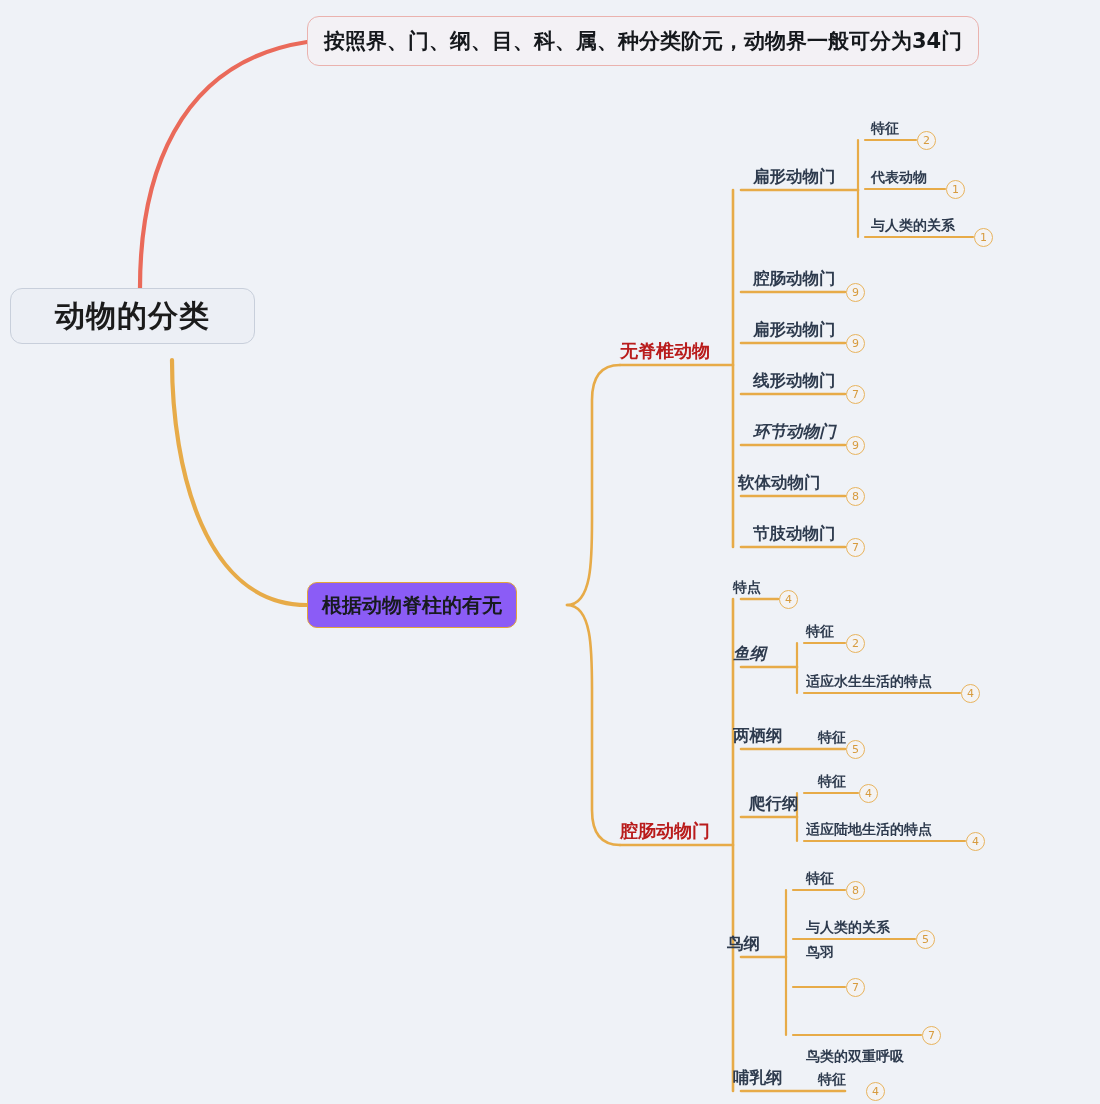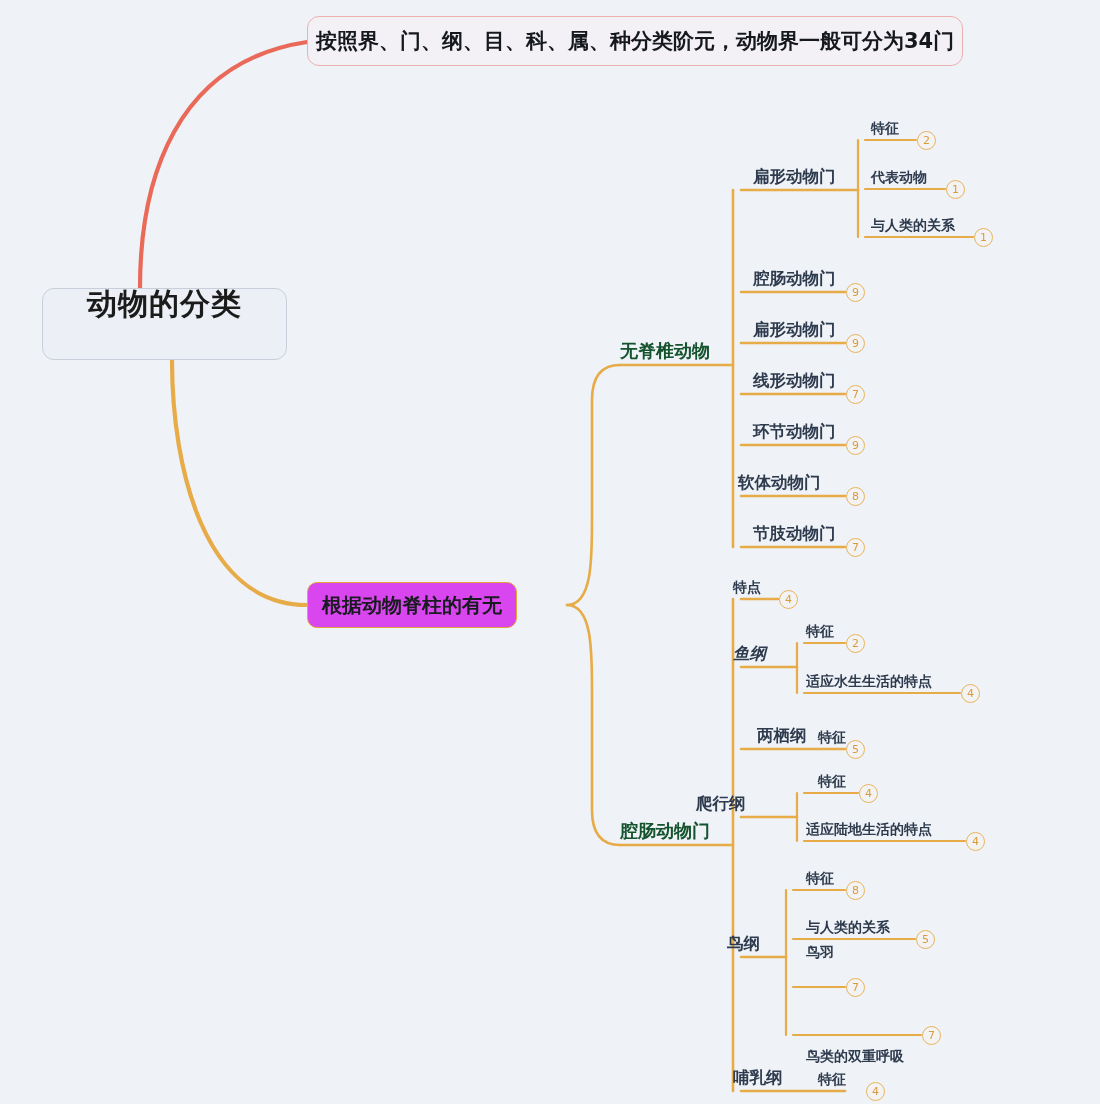--- a/index.html
+++ b/index.html
@@ -33,65 +33,64 @@
     position: absolute;
     white-space: nowrap;
     line-height: 1;
   }
 
   
   .root-node {
     left: 10px;
     top: 288px;
     width: 245px;
-    height: 72px;
+    height: 56px;
     box-sizing: border-box;
     border: 1.6px solid #c8cfdb;
     border-radius: 12px;
     background: #eceff5;
     display: flex;
-    align-items: flex-start;
+    align-items: center;
     justify-content: center;
-    margin-left: 32px;
   }
   .root-label {
     font-size: 30px;
     font-weight: bold;
     color: #1b1b1b;
     letter-spacing: 1px;
   }
 
   
   .banner-node {
     left: 307px;
     top: 16px;
     height: 50px;
     box-sizing: border-box;
     border: 1.5px solid #eab2ae;
     border-radius: 12px;
     background: #f3f1f5;
     display: flex;
     align-items: center;
-    padding: 0 8px;
+    padding: 0 16px;
   }
   .banner-label {
     font-size: 21px;
     font-weight: bold;
     color: #15181c;
   }
 
   
   .boxed-node {
     left: 307px;
     top: 582px;
     height: 46px;
     box-sizing: border-box;
     border: 1.6px solid #e3a43c;
     border-radius: 10px;
-    background: #d946ef;
+    background: #8b5cf6;
     display: flex;
     align-items: center;
     padding: 0 14px;
   }
   .boxed-label {
     font-size: 20px;
     font-weight: bold;
     color: #181b1f;
   }
 
@@ -99,21 +98,21 @@
   .txt-node {
     transform: translateY(-100%);
     padding-bottom: 5px;
   }
   .txt-label {
     display: block;
   }
   .lvl-cat .txt-label {      
     font-size: 18px;
     font-weight: bold;
-    color: #14532d;
+    color: #b91c1c;
   }
   .lvl-phy .txt-label {      
     font-size: 16.5px;
     font-weight: bold;
     color: #2e3b4e;
   }
   .lvl-leaf .txt-label {     
     font-size: 14px;
     font-weight: bold;
     color: #2e3b4e;
@@ -226,21 +225,21 @@
   <div class="node txt-node lvl-phy" style="left:753px; top:343px;">
     <span class="txt-label">扁形动物门</span>
   </div>
   <div class="badge" style="left:846px; top:334px;">9</div>
 
   <div class="node txt-node lvl-phy" style="left:753px; top:394px;">
     <span class="txt-label">线形动物门</span>
   </div>
   <div class="badge" style="left:846px; top:385px;">7</div>
 
-  <div class="node txt-node lvl-phy" style="left:753px; top:445px;">
+  <div class="node txt-node lvl-phy" style="left:753px; top:445px;font-style:italic;">
     <span class="txt-label">环节动物门</span>
   </div>
   <div class="badge" style="left:846px; top:436px;">9</div>
 
   <div class="node txt-node lvl-phy" style="left:738px; top:496px;">
     <span class="txt-label">软体动物门</span>
   </div>
   <div class="badge" style="left:846px; top:487px;">8</div>
 
   <div class="node txt-node lvl-phy" style="left:753px; top:547px;">
@@ -265,25 +264,25 @@
 
   <div class="node txt-node lvl-leaf" style="left:733px; top:599px;">
     <span class="txt-label">特点</span>
   </div>
   <div class="badge" style="left:779px; top:590px;">4</div>
 
   <div class="node txt-node lvl-phy" style="left:733px; top:667px;font-style:italic;">
     <span class="txt-label">鱼纲</span>
   </div>
 
-  <div class="node txt-node lvl-phy" style="left:733px; top:749px;padding-left:24px;">
+  <div class="node txt-node lvl-phy" style="left:733px; top:749px;">
     <span class="txt-label">两栖纲</span>
   </div>
 
-  <div class="node txt-node lvl-phy" style="left:696px; top:817px;">
+  <div class="node txt-node lvl-phy" style="left:733px; top:817px;padding-left:16px;">
     <span class="txt-label">爬行纲</span>
   </div>
 
   <div class="node txt-node lvl-phy" style="left:727px; top:957px;">
     <span class="txt-label">鸟纲</span>
   </div>
 
   <div class="node txt-node lvl-phy" style="left:733px; top:1091px;font-family:Liberation Serif, serif;">
     <span class="txt-label">哺乳纲</span>
   </div>

